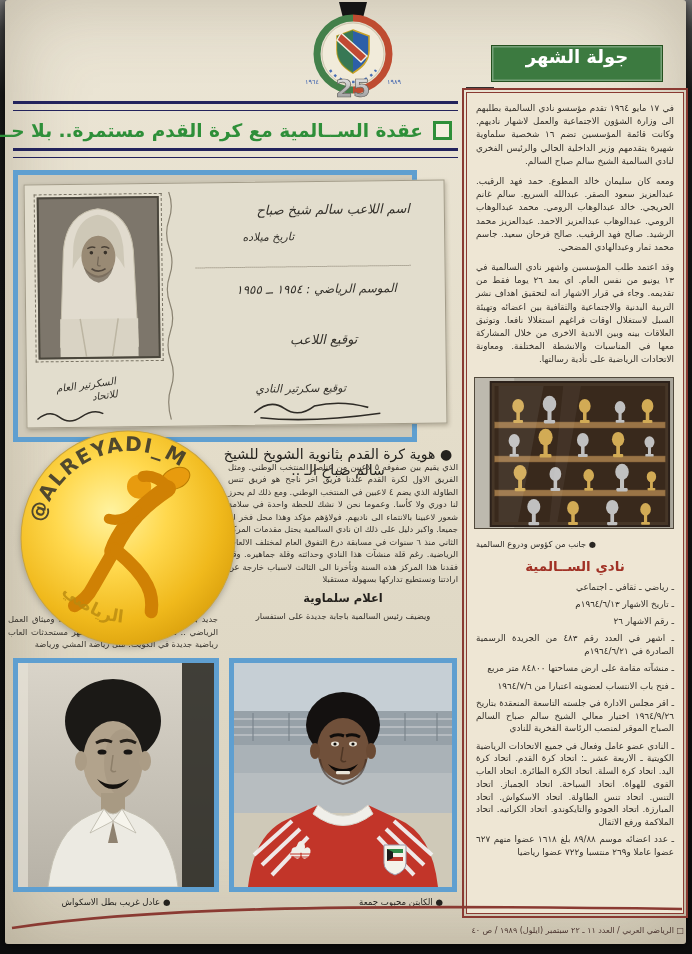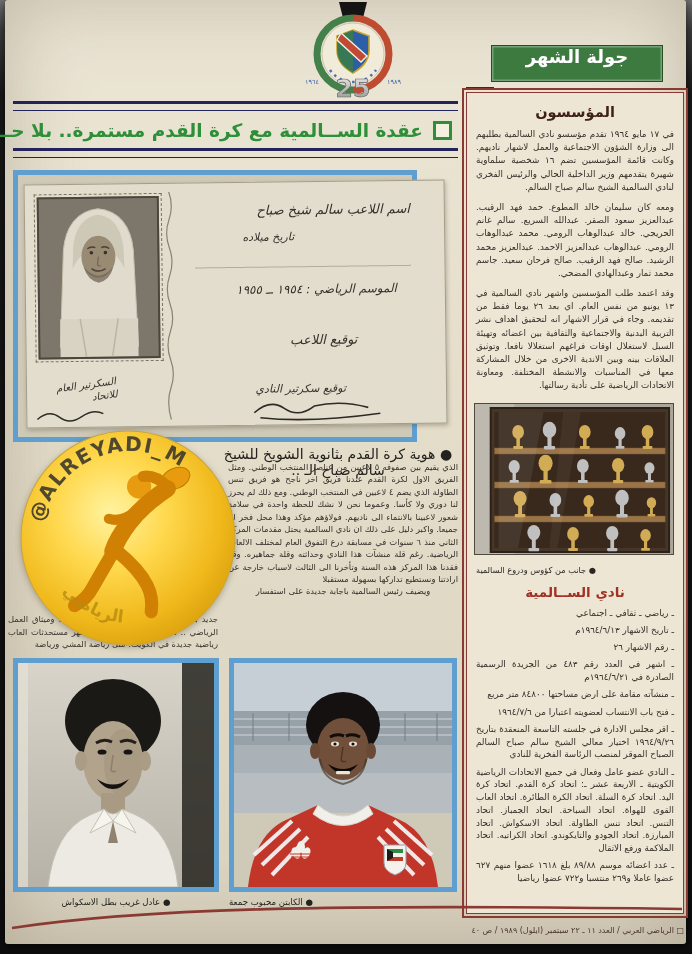--- a/index.html
+++ b/index.html
@@ -48,21 +48,21 @@
   .fp-title{text-align:center;font-weight:bold;font-size:14.5px;color:#40201a;margin:2px 0 8px;}
   .fp{margin:0 0 7px;font-size:8.8px;line-height:1.5;text-align:justify;color:#332f29;}
   .trophybox{height:150px;border:1px solid #51493c;margin:3px 0 4px;}
   .t-cap{text-align:left;font-size:8.2px;margin:2px 0 9px;color:#2a2723;}
   .club-title{text-align:center;font-weight:bold;font-size:13.5px;color:#a13226;margin:0 0 7px;}
   .fact{margin:0 0 4.5px;font-size:8.8px;line-height:1.45;text-align:justify;color:#332f29;}
   
   .photoL{left:13px;top:658px;width:206px;height:234px;border:5px solid #5f9fd0;box-sizing:border-box;background:#cfc9b8;}
   .photoR{left:229px;top:658px;width:228px;height:234px;border:5px solid #5f9fd0;box-sizing:border-box;background:#cfc9b8;}
   .capL{left:13px;top:897px;width:206px;text-align:center;font-size:8.6px;direction:rtl;color:#24221e;}
-  .capR{left:229px;top:897px;width:228px;text-align:left;font-size:8.6px;direction:rtl;color:#24221e;}
+  .capR{left:215px;top:897px;width:228px;text-align:right;font-size:8.6px;direction:rtl;color:#24221e;}
   
   .footer-line{left:4px;top:900px;width:684px;height:34px;}
   .credit{left:408px;top:926px;width:276px;direction:rtl;text-align:right;font-size:8px;color:#4a342f;}
 </style>
 </head>
 <body>
 
 <div class="stage">
   <div class="paper"></div>
 
@@ -136,20 +136,21 @@
       <svg class="abs" style="left:8px;top:224px;width:70px;height:16px;" viewBox="0 0 70 16">
         <path d="M2,10 Q14,0 24,8 T46,8 T68,5" stroke="#2e2b26" stroke-width="1.4" fill="none"></path>
       </svg>
     </div>
   </div>
   <div class="abs idcaption">● هوية كرة القدم بثانوية الشويخ للشيخ سالم صباح الـ ..</div>
 
   <div class="abs columns">
     <div class="colR">
       <p>الذي يقيم بين صفوفه ٥ لاعبين من عناصر المنتخب الوطني. ومثل الفريق الاول لكرة القدم عندنا فريق اخر ناجح هو فريق تنس الطاولة الذي يضم ٤ لاعبين في المنتخب الوطني. ومع ذلك لم يحرز لنا دوري ولا كأسا. وعموما نحن لا نشك للحظة واحدة في سلامة شعور لاعبينا بالانتماء الى ناديهم. فولاؤهم مؤكد وهذا محل فخر لنا جميعا. واكبر دليل على ذلك ان نادي السالمية يحتل مقدمات المركز الثاني منذ ٦ سنوات في مسابقة درع التفوق العام لمختلف الالعاب الرياضية. رغم قلة منشآت هذا النادي وحداثته وقلة جماهيره. وقد فقدنا هذا المركز هذه السنة وتأخرنا الى الثالث لاسباب خارجة عن ارادتنا ونستطيع تداركها بسهولة مستقبلا</p>
+      <div class="sub-h">اعلام سلماوية</div>
       <div class="sub-l">ويضيف رئيس السالمية باجابة جديدة على استفسار</div>
     </div>
     <div class="colL">
       <p>جديد بـ .. اندية كثيرة .. وفق اللوائح الكويتية وميثاق العمل الرياضي .. ١٩٨٥ . ولكن للاسف لم تظهر مستحدثات العاب رياضية جديدة في الكويت: مثل رياضة المشي ورياضة</p>
     </div>
   </div>
 
   <svg class="abs watermark" viewBox="0 0 222 222">
     <defs>
       <radialGradient id="gold" cx=".42" cy=".38" r=".75">
@@ -173,21 +174,20 @@
     </g>
     <text font-size="20" font-weight="bold" fill="#33312b" opacity=".85" letter-spacing="1.5">
       <textPath href="#wmArc" startOffset="4">@ALREYADI_M</textPath>
     </text>
     <text font-size="17" font-weight="bold" fill="#b98a10" opacity=".8">
       <textPath href="#wmArc2" startOffset="10">الرياضي</textPath>
     </text>
   </svg>
 
   <div class="abs panel">
-    <div class="fp-title">المؤسسون</div>
     <div>
         <p class="fp">في ١٧ مايو ١٩٦٤ تقدم مؤسسو نادي السالمية بطلبهم الى وزارة الشؤون الاجتماعية والعمل لاشهار ناديهم. وكانت قائمة المؤسسين تضم ١٦ شخصية سلماوية شهيرة يتقدمهم وزير الداخلية الحالي والرئيس الفخري لنادي السالمية الشيخ سالم صباح السالم.</p>
         <p class="fp">ومعه كان سليمان خالد المطوع. حمد فهد الرقيب. عبدالعزيز سعود الصقر. عبدالله السريع. سالم غانم الحريجي. خالد عبدالوهاب الرومي. محمد عبدالوهاب الرومي. عبدالوهاب عبدالعزيز الاحمد. عبدالعزيز محمد الرشيد. صالح فهد الرقيب. صالح فرحان سعيد. جاسم محمد ثمار وعبدالهادي المضحي.</p>
         <p class="fp">وقد اعتمد طلب المؤسسين واشهر نادي السالمية في ١٣ يونيو من نفس العام. اي بعد ٢٦ يوما فقط من تقديمه. وجاء في قرار الاشهار انه لتحقيق اهداف نشر التربية البدنية والاجتماعية والثقافية بين اعضائه وتهيئة السبل لاستغلال اوقات فراغهم استغلالا نافعا. وتوثيق العلاقات بينه وبين الاندية الاخرى من خلال المشاركة معها في المناسبات والانشطة المختلفة. ومعاونة الاتحادات الرياضية على تأدية رسالتها.</p>
       </div>
     <svg class="trophybox" style="width:100%;" viewBox="0 0 202 150" preserveAspectRatio="none">
       <rect width="202" height="150" fill="#aaa69b"></rect>
       <rect width="40" height="150" fill="#bdb9ae"></rect>
       <rect x="16" y="4" width="182" height="144" fill="#463627" stroke="#2c211a" stroke-width="2"></rect>
       <rect x="20" y="8" width="174" height="136" fill="#39291c"></rect>

